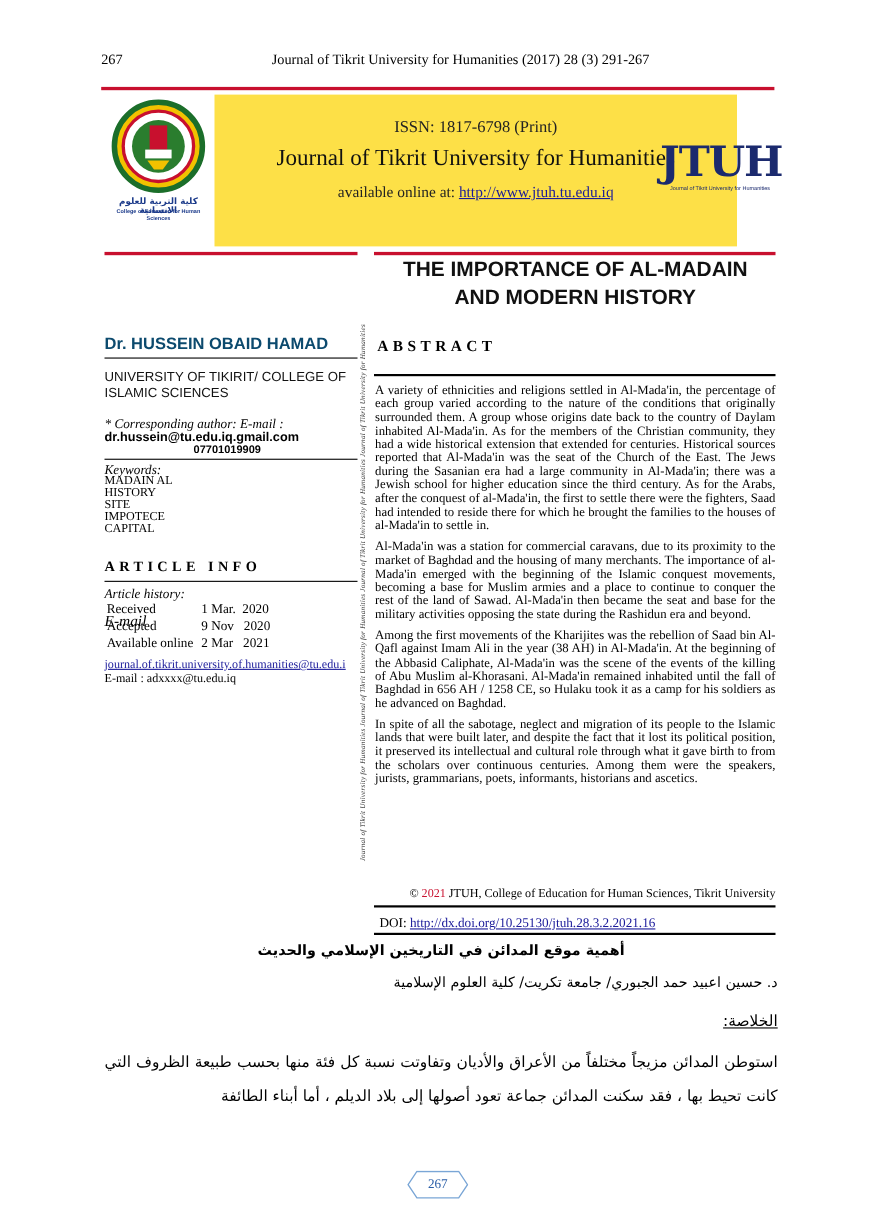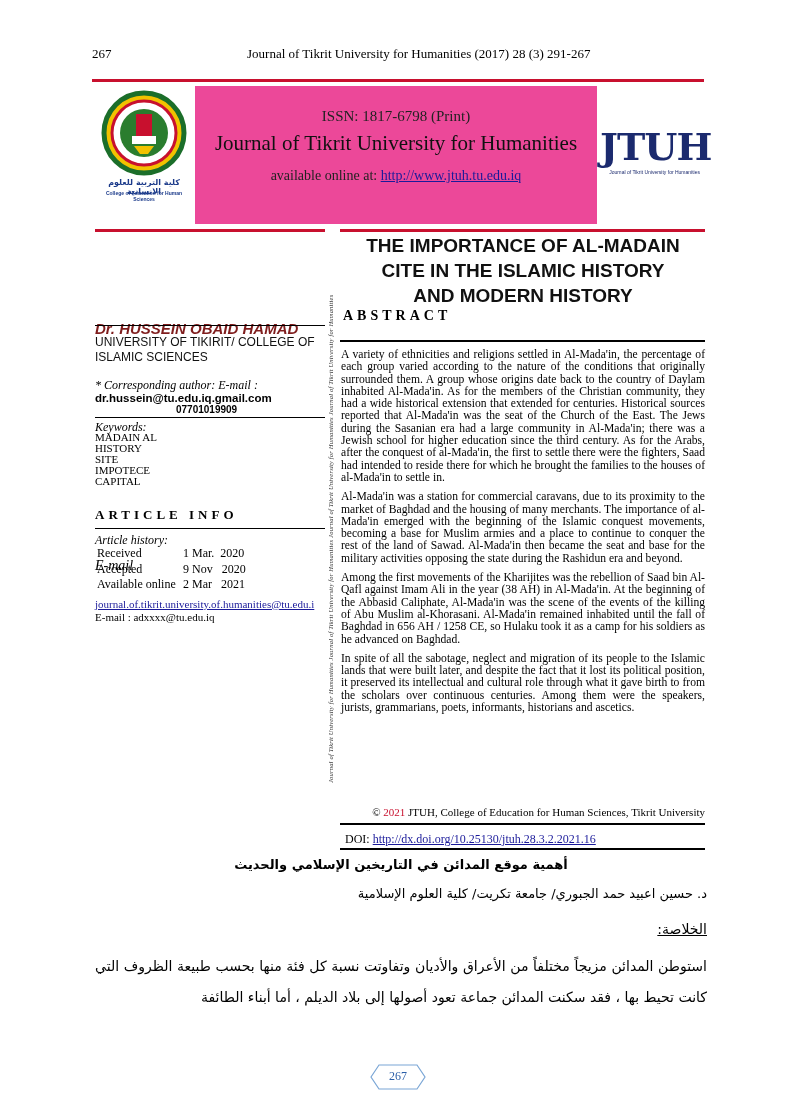--- a/index.html
+++ b/index.html
@@ -5,32 +5,32 @@
   * { box-sizing: border-box; margin: 0; padding: 0; }
   html, body { width: 794px; height: 1111px; background: #ffffff; overflow: hidden; }
   body { position: relative; font-family: "Liberation Serif", serif; color: #000; }
   .abs { position: absolute; }
 
   .running-header { top: 46px; left: 92px; width: 612px; height: 22px; font-size: 13px; }
   .running-header .pgnum { position: absolute; left: 0; top: 0; }
   .running-header .jtitle { position: absolute; left: 155px; top: 0; }
   .red-rule { height: 3px; background: #c8102e; }
 
-  .cyan-box { top: 86px; left: 195px; width: 402px; height: 138px; background: #ec4899; text-align: center; }
+  .cyan-box { top: 86px; left: 195px; width: 475px; height: 138px; background: #fde047; text-align: center; }
   .cyan-box .issn { margin-top: 22px; font-size: 15px; color: #222; }
   .cyan-box .jname { margin-top: 6px; font-size: 21px; color: #111; }
   .cyan-box .online { margin-top: 12px; font-size: 14px; color: #222; }
   .cyan-box .online a { color: #1a1a9a; text-decoration: underline; }
 
   .logo-left { top: 88px; left: 96px; width: 96px; height: 112px; }
   .logo-right { top: 128px; left: 600px; width: 100px; height: 52px; text-align: right; }
 
   .title { top: 233px; left: 338px; width: 370px; font-family: "Liberation Sans", sans-serif; font-weight: bold; font-size: 19px; line-height: 25px; text-align: center; color: #111; }
 
-  .author { top: 320px; left: 95px; font-family: "Liberation Sans", sans-serif; font-weight: bold; font-size: 15px; color: #7f1d1d; font-style: italic; }
+  .author { top: 304px; left: 95px; font-family: "Liberation Sans", sans-serif; font-weight: bold; font-size: 15px; color: #0c4a6e; }
   .affil { top: 335px; left: 95px; width: 230px; font-family: "Liberation Sans", sans-serif; font-size: 12px; line-height: 15px; color: #111; }
   .corr { top: 378px; left: 95px; font-size: 12px; }
   .email { top: 392px; left: 95px; font-family: "Liberation Sans", sans-serif; font-weight: bold; font-size: 11.5px; }
   .phone { top: 404px; left: 176px; font-family: "Liberation Sans", sans-serif; font-weight: bold; font-size: 10px; }
   .kw-label { top: 420px; left: 95px; font-size: 12px; font-style: italic; }
   .kw-list { top: 432px; left: 95px; font-size: 11px; line-height: 11px; }
   .ainfo { top: 507px; left: 95px; font-weight: bold; font-size: 13px; letter-spacing: 4px; }
   .hist-label { top: 533px; left: 95px; font-size: 12px; font-style: italic; }
   .hist { top: 545px; left: 95px; font-size: 12px; line-height: 13.5px; }
   .hist td { padding: 0; vertical-align: top; }
@@ -92,21 +92,20 @@
 <div class="abs logo-right">
   <div style="font-family:'DejaVu Serif',serif;font-weight:bold;font-size:38px;color:#1b2a6e;line-height:38px;letter-spacing:-1px;">JTUH</div>
   <div style="font-family:'Liberation Sans',sans-serif;font-size:5px;color:#1b2a6e;margin-top:3px;">Journal of Tikrit University for Humanities</div>
 </div>
 
 <div class="abs red-rule" style="top:229px;left:95px;width:230px;"></div>
 <div class="abs red-rule" style="top:229px;left:340px;width:365px;"></div>
 
 <div class="abs title">
   <div>THE IMPORTANCE OF AL-MADAIN</div>
-  <div>CITE IN THE ISLAMIC HISTORY</div>
   <div>AND MODERN HISTORY</div>
 </div>
 
 <div class="abs author">Dr. HUSSEIN OBAID HAMAD</div>
 <div class="abs red-rule" style="top:325px;left:95px;width:230px;height:1px;background:#000;"></div>
 <div class="abs affil">UNIVERSITY OF TIKIRIT/ COLLEGE OF ISLAMIC SCIENCES</div>
 <div class="abs corr"><i>* Corresponding author: E-mail :</i></div>
 <div class="abs email">dr.hussein@tu.edu.iq.gmail.com</div>
 <div class="abs phone">07701019909</div>
 <div class="abs" style="top:417px;left:95px;width:230px;height:1px;background:#000;"></div>

